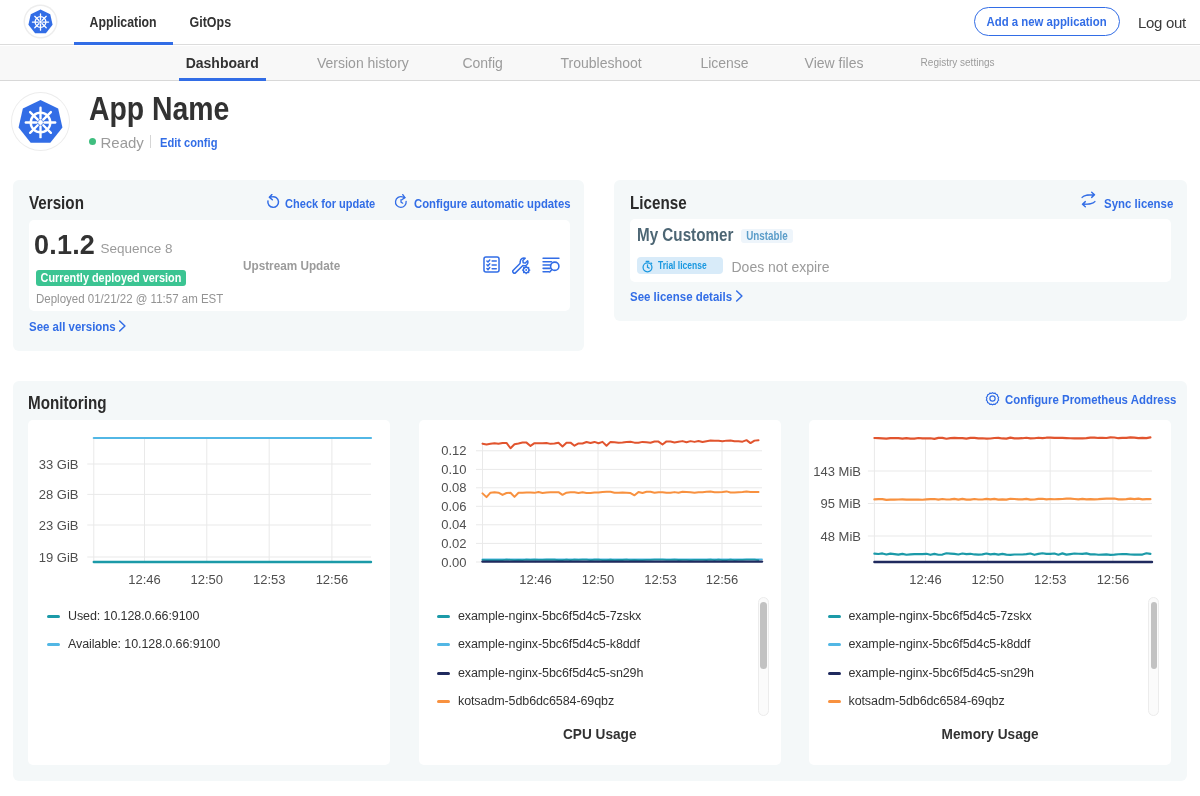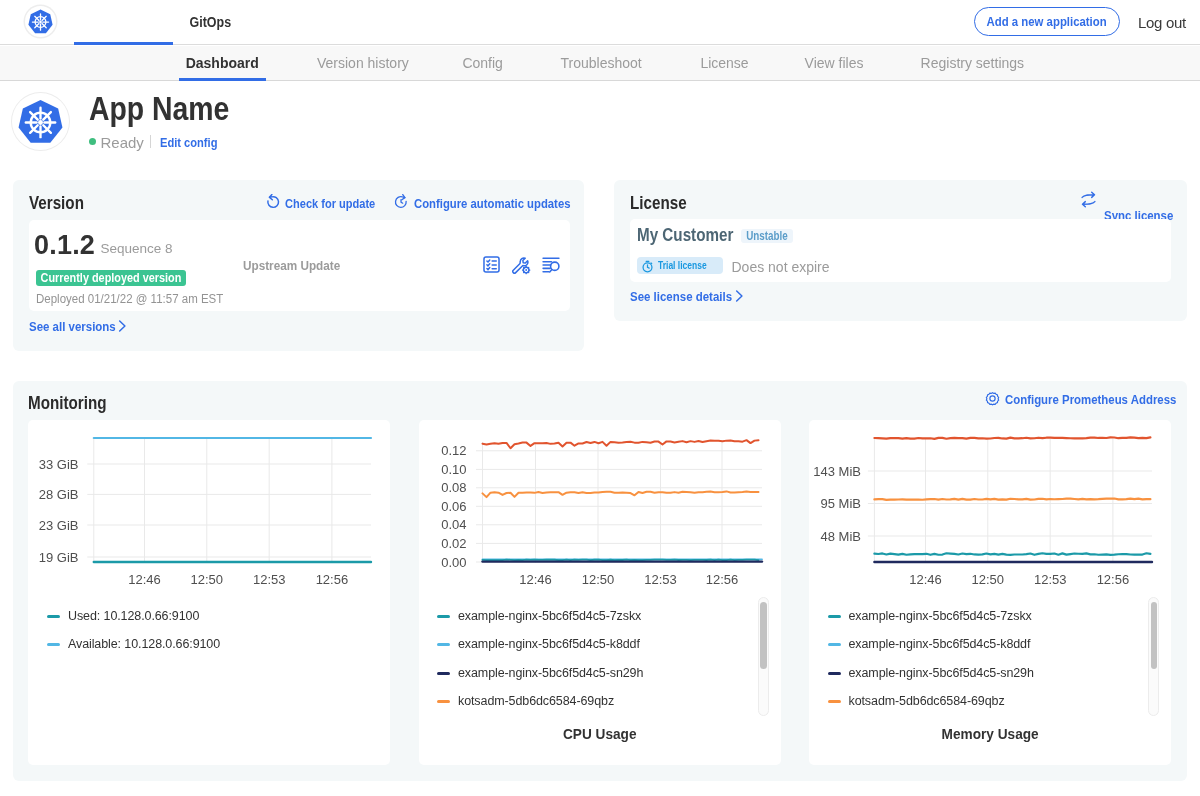--- a/index.html
+++ b/index.html
@@ -15,33 +15,34 @@
         <line x1="50.0" y1="44.0" x2="50.0" y2="22.0" stroke="#fff" stroke-width="4.8" stroke-linecap="round"></line>
         <line x1="44.3" y1="46.3" x2="28.8" y2="30.8" stroke="#fff" stroke-width="4.8" stroke-linecap="round"></line>
         <line x1="42.0" y1="52.0" x2="20.0" y2="52.0" stroke="#fff" stroke-width="4.8" stroke-linecap="round"></line>
         <line x1="44.3" y1="57.7" x2="28.8" y2="73.2" stroke="#fff" stroke-width="4.8" stroke-linecap="round"></line>
         <line x1="50.0" y1="60.0" x2="50.0" y2="82.0" stroke="#fff" stroke-width="4.8" stroke-linecap="round"></line>
         <line x1="55.7" y1="57.7" x2="71.2" y2="73.2" stroke="#fff" stroke-width="4.8" stroke-linecap="round"></line>
         <line x1="58.0" y1="52.0" x2="80.0" y2="52.0" stroke="#fff" stroke-width="4.8" stroke-linecap="round"></line>
         <line x1="55.7" y1="46.3" x2="71.2" y2="30.8" stroke="#fff" stroke-width="4.8" stroke-linecap="round"></line>
         <circle cx="50" cy="52" r="5" fill="#fff"></circle>
       </svg></div>
+    <div class="abs" style="left:73.5px;top:0;width:99px;height:45px;line-height:44px;text-align:center;font-size:14px;font-weight:bold;color:#323232;"><span class="sx" style="transform:scaleX(0.88);transform-origin:50% 50%;">Application</span></div>
     <div class="abs" style="left:73.5px;top:42px;width:99px;height:3px;background:#326de6;"></div>
     <div class="abs" style="left:974px;top:7px;width:146px;height:29px;border:1px solid #326de6;border-radius:15px;line-height:27px;text-align:center;font-size:13px;font-weight:bold;color:#326de6;"><span class="sx" style="transform:scaleX(0.875);transform-origin:50% 50%;">Add a new application</span></div>
     <div class="abs" style="left:165px;top:0;width:90px;height:45px;line-height:44px;text-align:center;font-size:14px;font-weight:bold;color:#323232;"><span class="sx" style="transform:scaleX(0.89);transform-origin:50% 50%;">GitOps</span></div>
     <div class="abs" style="left:1138px;top:13.5px;font-size:15px;color:#3a3a3a;letter-spacing:-0.3px;">Log out</div>
     <div class="abs" style="left:0;top:46px;width:1200px;height:35px;background:#f8f8f8;border-bottom:1px solid #d8d8d8;"></div>
     <div class="abs" style="left:178.5px;top:46px;width:87.5px;height:35px;line-height:34px;text-align:center;font-size:14px;font-weight:bold;color:#323232;">Dashboard</div>
     <div class="abs" style="left:178.5px;top:78px;width:87.5px;height:3px;background:#326de6;"></div>
     <div class="abs" style="left:317px;top:46px;height:35px;line-height:34px;font-size:14px;color:#9b9b9b;">Version history</div>
     <div class="abs" style="left:462.4px;top:46px;height:35px;line-height:34px;font-size:14px;color:#9b9b9b;">Config</div>
     <div class="abs" style="left:560.5px;top:46px;height:35px;line-height:34px;font-size:14px;color:#9b9b9b;">Troubleshoot</div>
     <div class="abs" style="left:700.4px;top:46px;height:35px;line-height:34px;font-size:14px;color:#9b9b9b;">License</div>
     <div class="abs" style="left:804.6px;top:46px;height:35px;line-height:34px;font-size:14px;color:#9b9b9b;">View files</div>
-    <div class="abs" style="left:920.6px;top:46px;height:35px;line-height:34px;font-size:14px;color:#9b9b9b;">Registry settings</div>
+    <div class="abs" style="left:920.6px;top:46px;height:35px;line-height:34px;font-size:10px;color:#9b9b9b;">Registry settings</div>
     <div class="abs" style="left:12px;top:92.5px;width:57px;height:57px;border-radius:50%;background:#fff;box-shadow:0 0 0 1px #ececec;"></div>
     <div class="abs" style="left:16px;top:96.5px;width:49px;height:49px;"><svg width="49" height="49" viewBox="0 0 100 100" xmlns="http://www.w3.org/2000/svg">
         <polygon points="50.0,6.0 14.0,23.3 5.2,62.2 30.0,93.4 70.0,93.4 94.8,62.2 86.0,23.3" fill="#326de6"></polygon>
         <circle cx="50" cy="52" r="20" fill="none" stroke="#fff" stroke-width="4.8"></circle>
         <line x1="50.0" y1="44.0" x2="50.0" y2="22.0" stroke="#fff" stroke-width="4.8" stroke-linecap="round"></line>
         <line x1="44.3" y1="46.3" x2="28.8" y2="30.8" stroke="#fff" stroke-width="4.8" stroke-linecap="round"></line>
         <line x1="42.0" y1="52.0" x2="20.0" y2="52.0" stroke="#fff" stroke-width="4.8" stroke-linecap="round"></line>
         <line x1="44.3" y1="57.7" x2="28.8" y2="73.2" stroke="#fff" stroke-width="4.8" stroke-linecap="round"></line>
         <line x1="50.0" y1="60.0" x2="50.0" y2="82.0" stroke="#fff" stroke-width="4.8" stroke-linecap="round"></line>
         <line x1="55.7" y1="57.7" x2="71.2" y2="73.2" stroke="#fff" stroke-width="4.8" stroke-linecap="round"></line>
@@ -115,21 +116,21 @@
     <div class="abs nowrap" style="left:28.5px;top:318.5px;font-size:13.5px;font-weight:bold;color:#326de6;"><span class="sx" style="transform:scaleX(0.85);">See all versions</span></div>
     <div class="abs" style="left:114.5px;top:319px;"><svg width="14" height="14" viewBox="0 0 24 24" fill="none" stroke="#326de6" stroke-width="2.6" stroke-linecap="round" stroke-linejoin="round" xmlns="http://www.w3.org/2000/svg">
         <polyline points="8 3.5 17 12 8 20.5"></polyline>
       </svg></div>
     <div class="abs" style="left:613.5px;top:179.5px;width:573px;height:141.5px;background:#f4f8f9;border-radius:6px;"></div>
     <div class="abs" style="left:629.5px;top:192.5px;font-size:19px;line-height:19px;font-weight:bold;color:#2b2b2b;"><span class="sx" style="transform:scaleX(0.8);">License</span></div>
     <div class="abs" style="left:1080px;top:191px;"><svg width="17" height="17" viewBox="0 0 24 24" fill="none" stroke="#326de6" stroke-width="2.0" stroke-linecap="round" stroke-linejoin="round" xmlns="http://www.w3.org/2000/svg">
         <path d="M3 9 c 3 -3.6 8 -3.6 17 -3.6 M16.5 1.8 L20.5 5.4 L16.5 9"></path>
         <path d="M21 15 c -3 3.6 -8 3.6 -17 3.6 M7.5 15 L3.5 18.6 L7.5 22.2"></path>
       </svg></div>
-    <div class="abs nowrap" style="left:1103.5px;top:195.5px;font-size:13px;font-weight:bold;color:#326de6;margin-top:12px;"><span class="sx" style="transform:scaleX(0.88);">Sync license</span></div>
+    <div class="abs nowrap" style="left:1103.5px;top:195.5px;font-size:13px;font-weight:bold;color:#326de6;"><span class="sx" style="transform:scaleX(0.88);">Sync license</span></div>
     <div class="abs" style="left:629.5px;top:218.5px;width:541px;height:63.5px;background:#fff;border-radius:5px;"></div>
     <div class="abs" style="left:637px;top:226px;font-size:18px;line-height:18px;font-weight:bold;color:#4d6674;"><span class="sx" style="transform:scaleX(0.845);">My Customer</span></div>
     <div class="abs" style="left:741px;top:228.5px;width:52px;height:14.5px;background:#eef5fb;border-radius:3px;font-size:12px;font-weight:bold;color:#5b9dc9;">
       <span style="position:absolute;left:50%;top:0;line-height:14.5px;white-space:nowrap;transform:translateX(-50%) scaleX(0.82);">Unstable</span>
     </div>
     <div class="abs" style="left:636.5px;top:257px;width:86px;height:17px;background:#d8ebf9;border-radius:4px;"></div>
     <div class="abs" style="left:641px;top:259px;"><svg width="13" height="13" viewBox="0 0 24 24" fill="none" stroke="#1a98e0" stroke-width="2.3" stroke-linecap="round" xmlns="http://www.w3.org/2000/svg">
         <circle cx="12" cy="13.5" r="8.2"></circle>
         <line x1="9.5" y1="2.5" x2="14.5" y2="2.5"></line>
         <line x1="12" y1="13.5" x2="12" y2="8.8"></line>

